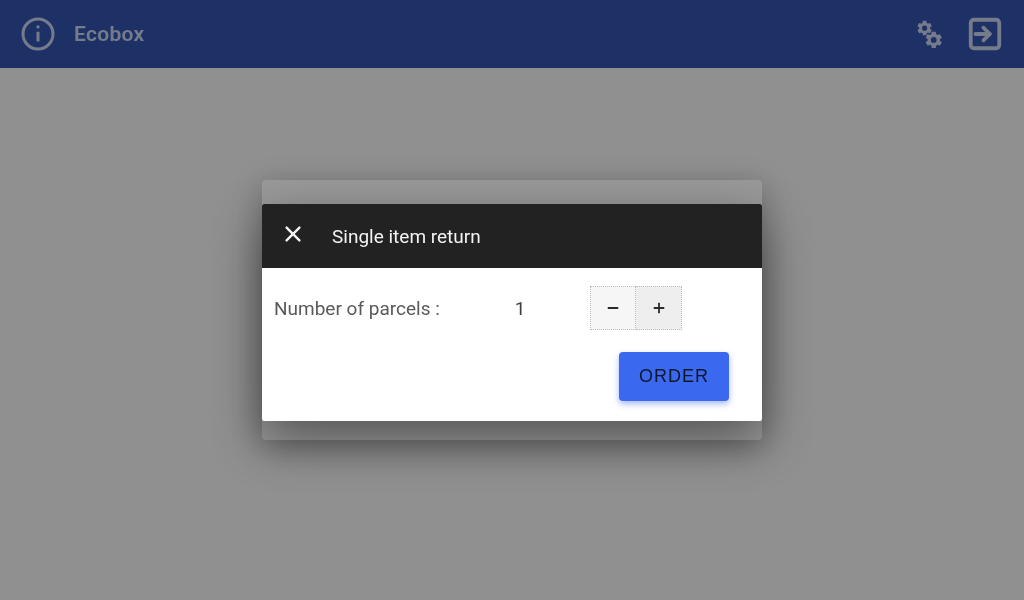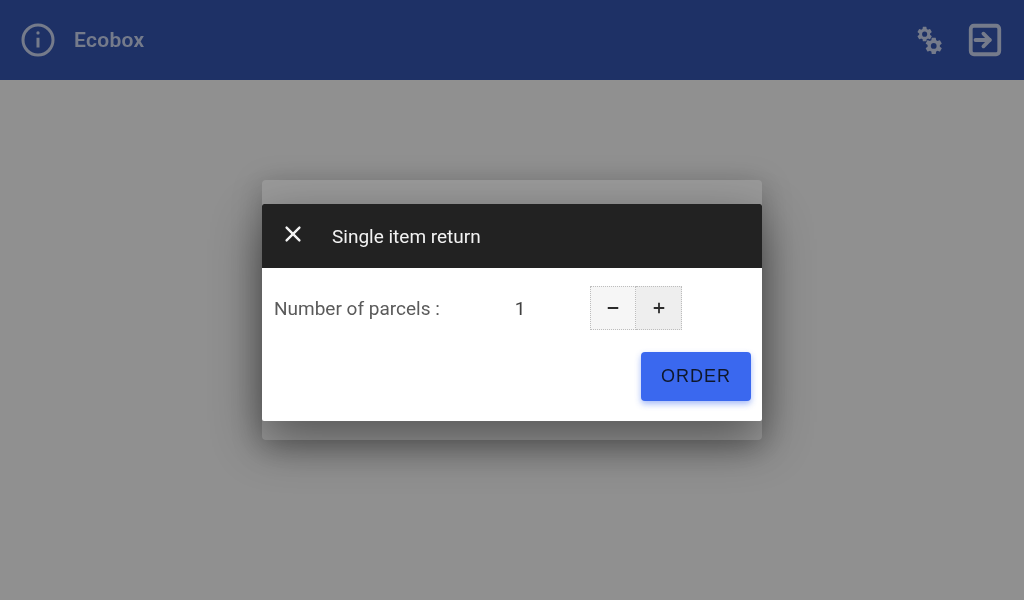--- a/index.html
+++ b/index.html
@@ -1,21 +1,21 @@
 <!DOCTYPE html>
 <html><head>
 <meta charset="utf-8">
 <style>
   * { box-sizing: border-box; margin: 0; padding: 0; }
   html, body { width: 1024px; height: 600px; overflow: hidden; font-family: Roboto, Arial, sans-serif; }
   body { background: #f0f0f0; position: relative; }
 
   
   .appbar {
-    height: 80px;
+    height: 68px;
     background: #3353aa;
     display: flex;
     align-items: center;
     padding: 0 20px;
     color: #c4cde8;
   }
   .appbar .left { display: flex; align-items: center; gap: 18px; }
   .appbar .title { font-size: 21px; font-weight: 600; letter-spacing: .3px; }
   .appbar .right { margin-left: auto; display: flex; align-items: center; gap: 22px; }
   .appbar svg { display: block; }
@@ -57,21 +57,21 @@
     height: 64px;
     background: #222222;
     color: #f2f2f2;
     display: flex;
     align-items: center;
     padding: 0 20px;
     gap: 28px;
   }
   .dialog-header .title { font-size: 19px; font-weight: 400; }
   .dialog-body {
-    padding: 18px 11px 20px 8px;
+    padding: 18px 33px 20px 8px;
   }
   .row {
     display: flex;
     align-items: center;
     height: 44px;
   }
   .row .label {
     font-size: 19px;
     color: #5a5a5a;
     padding-left: 4px;

